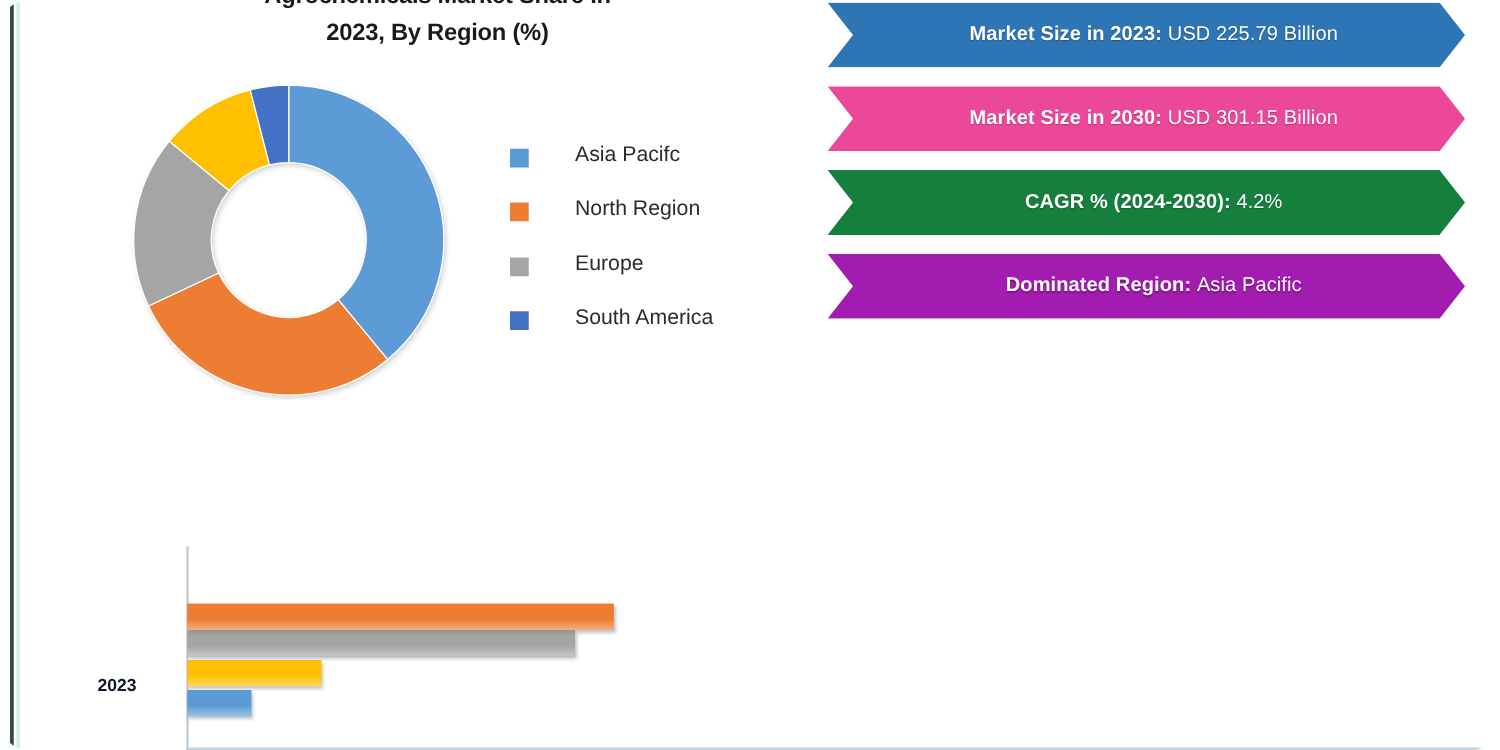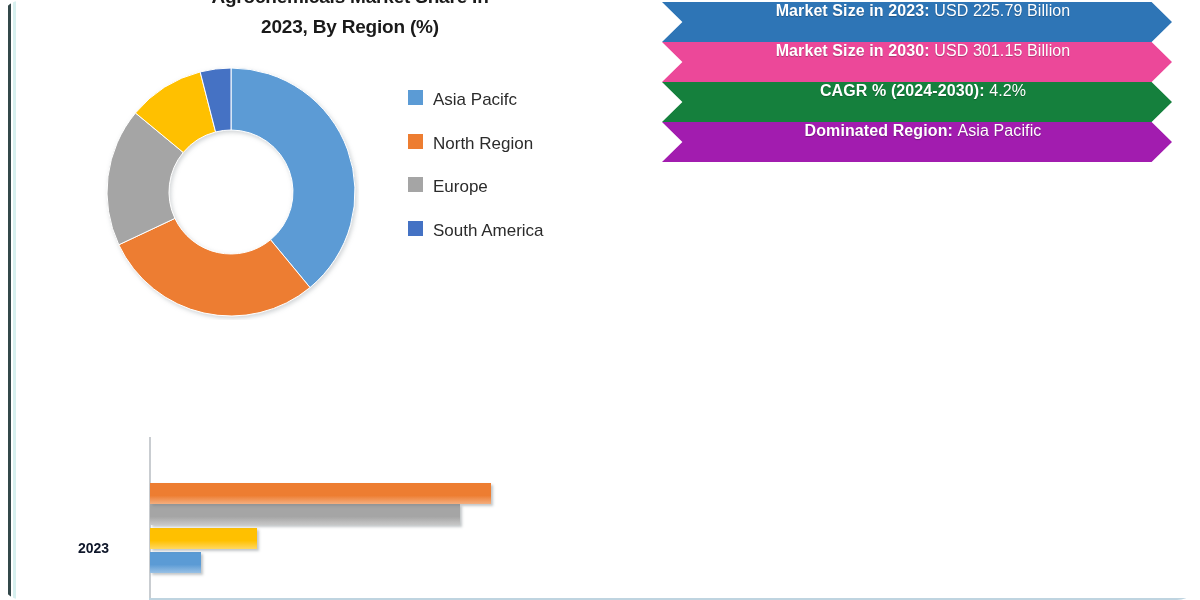--- a/index.html
+++ b/index.html
@@ -64,47 +64,49 @@
   }
   .donut-wrap svg { display: block; }
   .legend {
     position: absolute;
     left: 378px;
     top: 108px;
     width: 230px;
   }
   .legend-row {
     display: flex;
-    align-items: flex-start;
+    align-items: flex-end;
     height: 43.5px;
+    gap: 27px;
   }
   .legend-swatch {
     width: 15px;
     height: 15px;
     flex: 0 0 15px;
     margin-right: 10px;
   }
   .legend-label {
     font-size: 17px;
     color: #2b2b2b;
   }
   
   .banners {
     position: absolute;
     left: 662px;
     top: 2px;
     width: 520px;
   }
   .banner {
     position: relative;
-    height: 40px;
-    margin-bottom: 0;
+    height: 52px;
+    margin-bottom: 15px;
     width: 510px;
     clip-path: polygon(0 0, 96% 0, 100% 50%, 96% 100%, 0 100%, 4% 50%);
     display: flex;
+    align-items: center;
     justify-content: center;
   }
   .banner-text {
     font-size: 16px;
     font-weight: bold;
     color: #ffffff;
     text-align: center;
     letter-spacing: 0.1px;
     text-shadow: 0 1px 1px rgba(0,0,0,0.28);
     white-space: nowrap;

